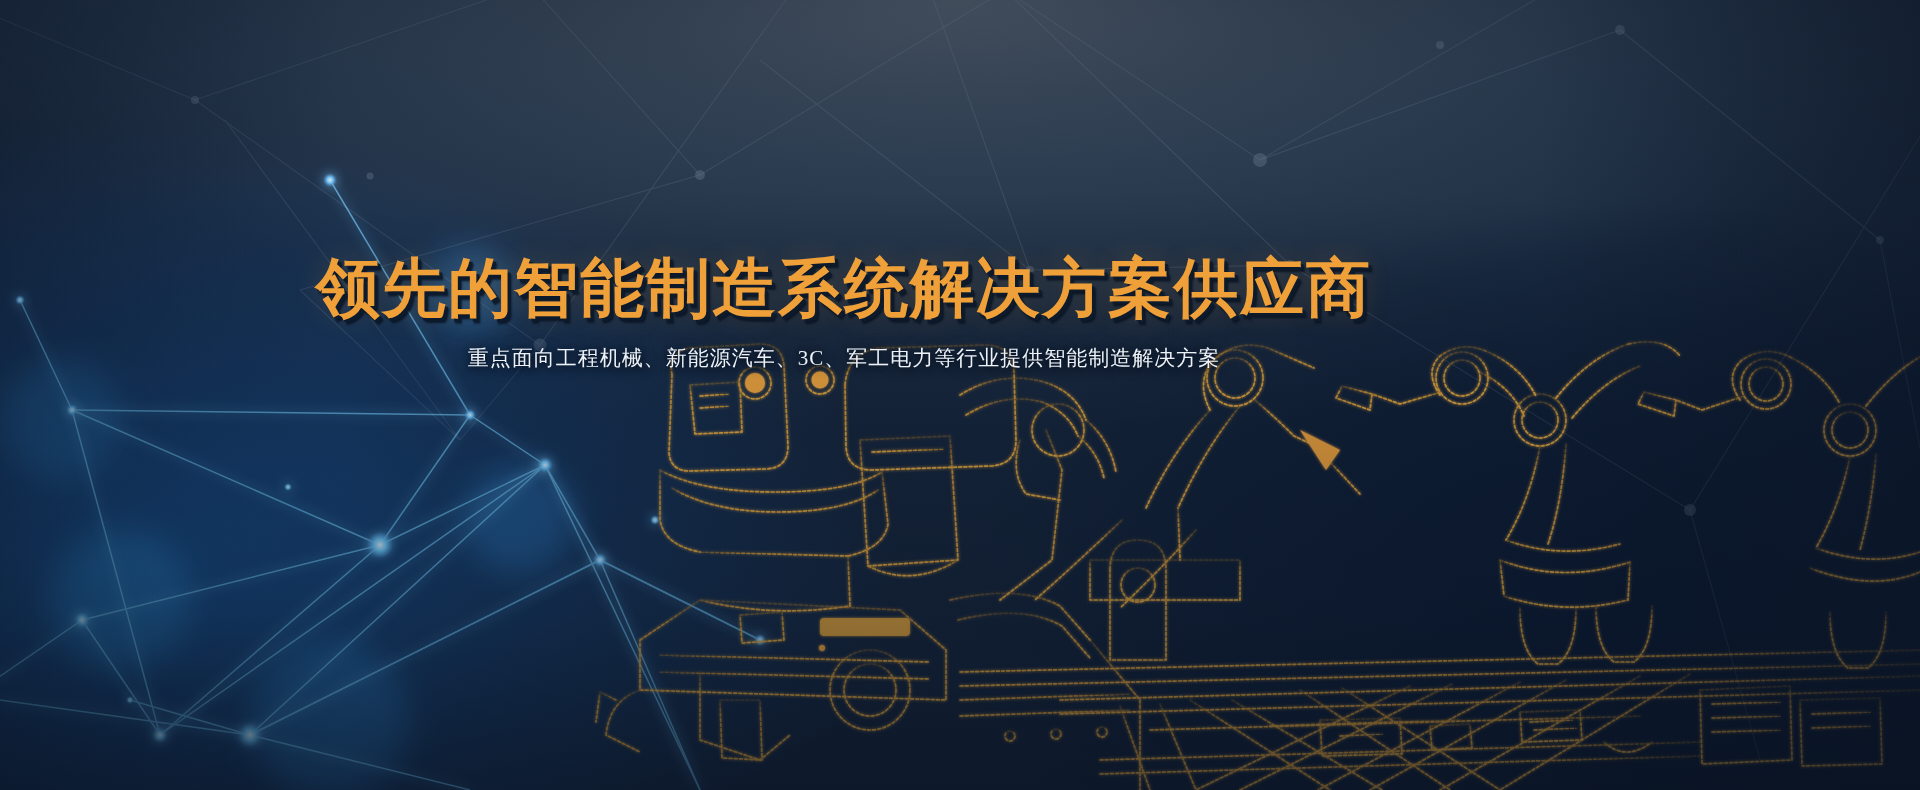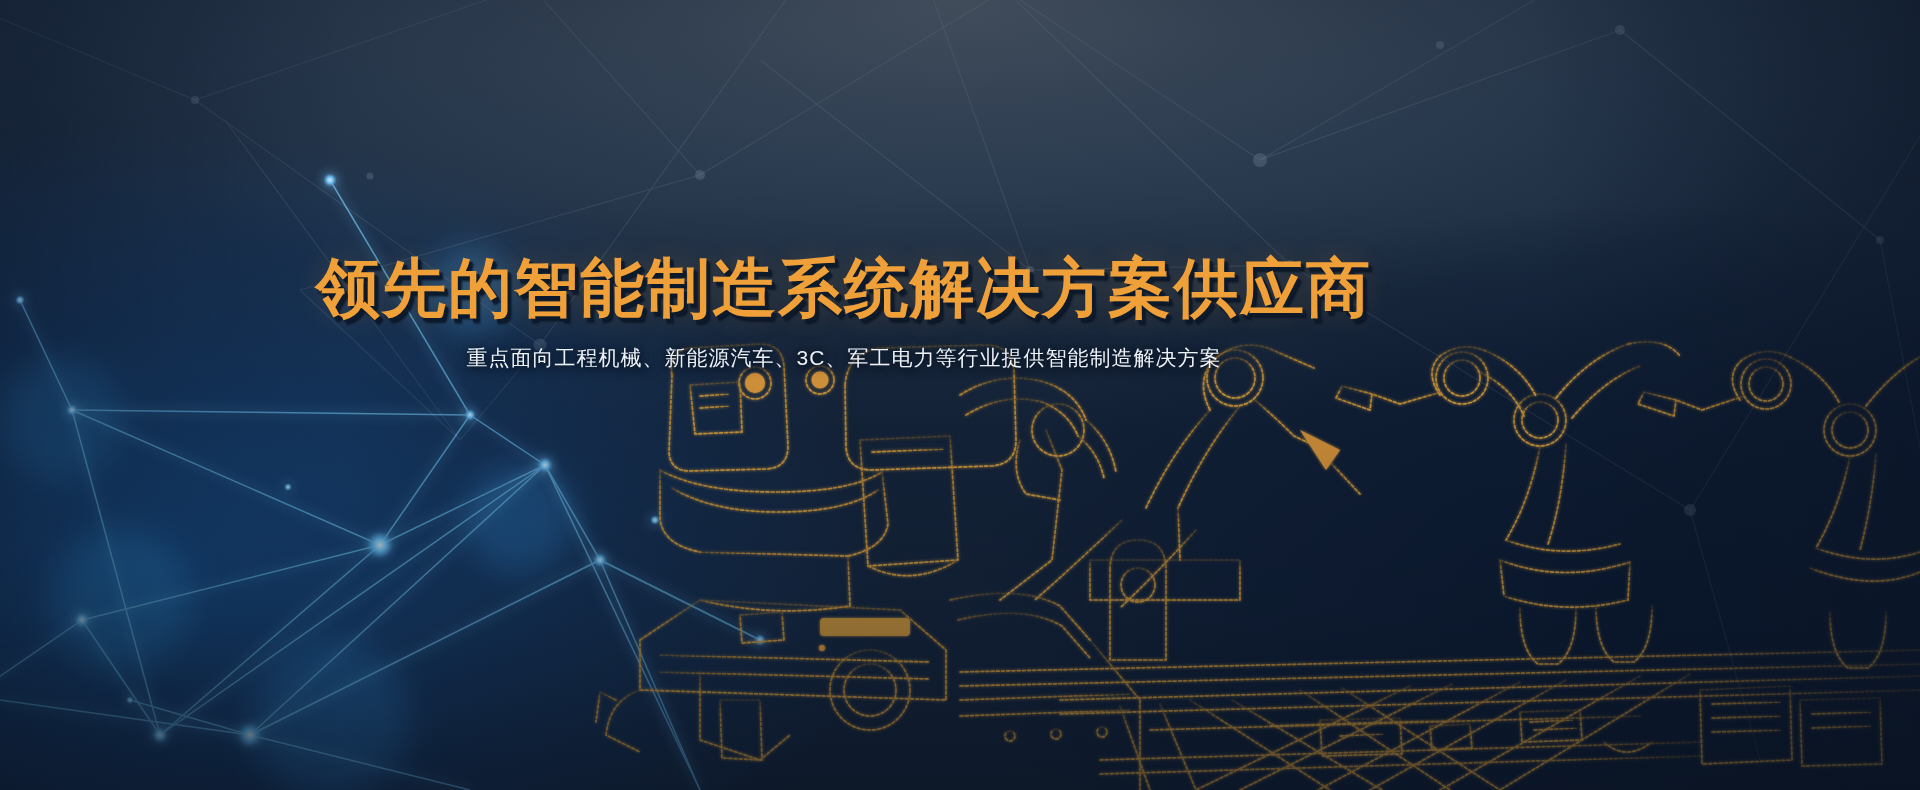--- a/index.html
+++ b/index.html
@@ -61,20 +61,21 @@
   }
   .subline{
     margin:0;
     padding-top:22px;
     font-size:21px;
     font-weight:400;
     color:#ecf2f8;
     letter-spacing:1px;
     text-shadow:0 2px 6px rgba(6,14,28,.95), 0 0 14px rgba(8,18,34,.8);
     white-space:nowrap;
+    font-family:Liberation Serif, serif;
   }
 </style>
 </head>
 <body>
 
 <div class="banner">
 
   <div class="bg-base"></div>
   <div class="bg-tint-left"></div>
   <div class="bg-tint-right"></div>

